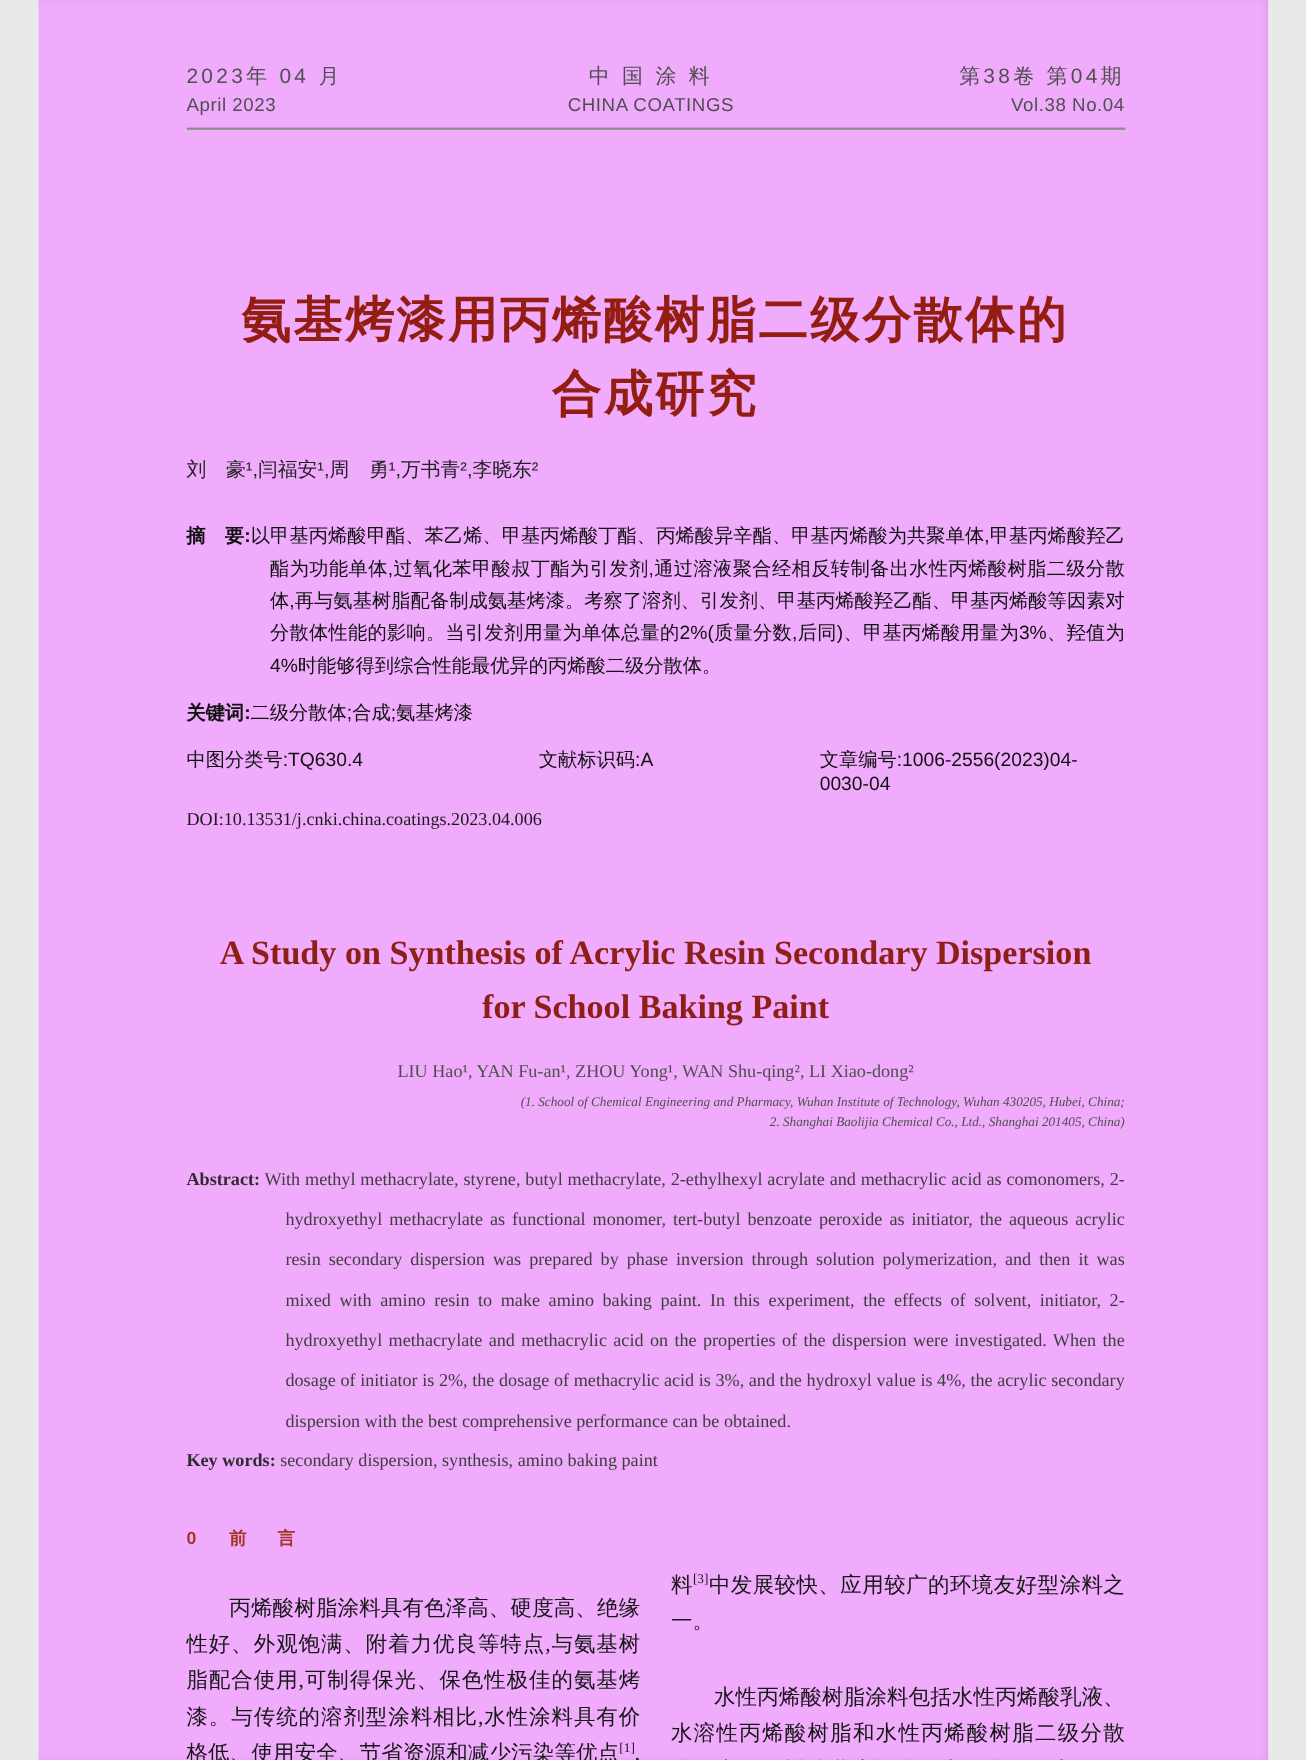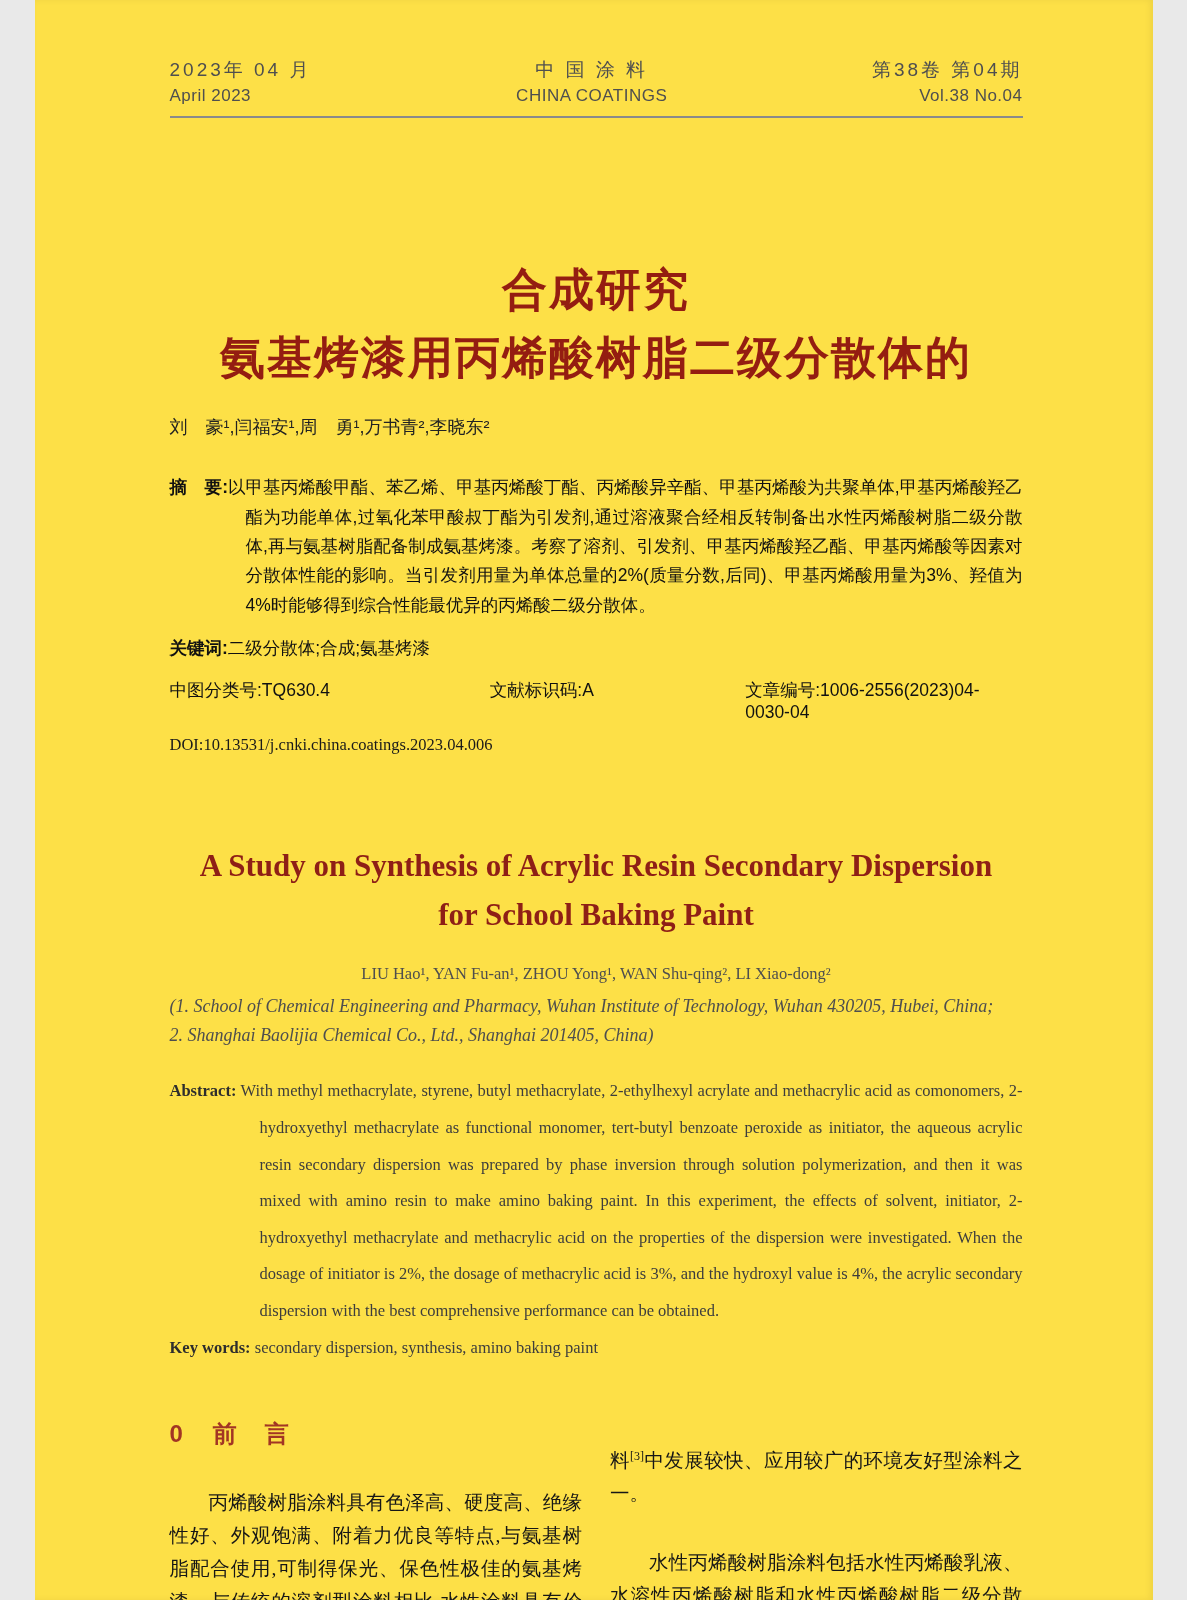--- a/index.html
+++ b/index.html
@@ -1,18 +1,18 @@
 <!DOCTYPE html>
 <html><head>
 <meta charset="utf-8">
 <style>
   * { margin:0; padding:0; box-sizing:border-box; }
   html,body { background:#e9e9e9; }
   .page {
-    width:1118px; height:1600px; background:#fde047; margin:0 auto;
+    width:1118px; height:1600px; background:#f0abfc; margin:0 auto;
     font-family:"Liberation Sans", sans-serif; color:#1c1c1c;
     overflow:hidden; position:relative;
     box-shadow: inset -3px 0 6px rgba(0,0,0,0.06);
   }
   .content { padding:56px 130px 0 135px; }
 
   
   .jheader { display:flex; justify-content:space-between; align-items:flex-end;
     border-bottom:2px solid #8a8a8a; padding-bottom:8px; color:#4f4f4f; }
   .jheader .cell { line-height:1.45; }
@@ -38,34 +38,34 @@
   .meta-row { margin-top:14px; display:flex; font-size:17.5px; color:#111; }
   .meta-row .m1 { width:345px; }
   .meta-row .m2 { width:275px; }
   .doi { margin-top:12px; font-family:"Liberation Serif", serif; font-size:16.5px; color:#1a1a1a; }
 
   
   .title-en { margin-top:86px; text-align:center; font-family:"Liberation Serif", serif;
     font-weight:700; font-size:31px; line-height:1.6; color:#8e1f16; }
   .authors-en { margin-top:24px; text-align:center; font-family:"Liberation Serif", serif;
     font-size:16.5px; color:#4e4e4e; }
-  .affil-en { margin-top:8px; text-align:left; font-family:"Liberation Serif", serif;
-    font-style:italic; font-size:18px; line-height:1.6; color:#4e4e4e; }
+  .affil-en { margin-top:8px; text-align:right; font-family:"Liberation Serif", serif;
+    font-style:italic; font-size:12px; line-height:1.6; color:#4e4e4e; }
 
   .abs-en { margin-top:24px; font-family:"Liberation Serif", serif; font-size:16.5px;
     line-height:2.22; text-align:justify; color:#3d3d3d;
     padding-left:90px; text-indent:-90px; }
   .abs-en .lbl, .kw-en .lbl { color:#2d2d2d; }
   .kw-en { margin-top:4px; font-family:"Liberation Serif", serif; font-size:16.5px;
     line-height:1.7; color:#3d3d3d; }
 
   
   .columns { margin-top:38px; display:flex; gap:28px; }
   .col { flex:1 1 0; }
-  .sec-head { font-size:24px; font-weight:700; color:#a23524; margin:18px 0 14px 0; }
+  .sec-head { font-size:16px; font-weight:700; color:#a23524; margin:8px 0 14px 0; }
   .sec-head .num { margin-right:30px; }
   .sec-head .sec-title { letter-spacing:28px; }
   .col p { font-family:"Liberation Serif", serif; font-size:19.5px; line-height:33px;
     text-align:justify; color:#161616;margin-top:36px; }
   .col p.ind { text-indent:2em; }
   .col-right { padding-top:8px; }
 </style>
 </head>
 <body>
 
@@ -81,22 +81,22 @@
         <div class="cn">中 国 涂 料</div>
         <div class="en">CHINA COATINGS</div>
       </div>
       <div class="cell h-right">
         <div class="cn">第38卷 第04期</div>
         <div class="en">Vol.38  No.04</div>
       </div>
     </div>
 
     <h1 class="title-cn">
+      <div>氨基烤漆用丙烯酸树脂二级分散体的</div>
       <div>合成研究</div>
-      <div>氨基烤漆用丙烯酸树脂二级分散体的</div>
     </h1>
 
     <div class="authors-cn">刘　豪¹,闫福安¹,周　勇¹,万书青²,李晓东²</div>
 
     <p class="abs-cn"><span class="lbl">摘　要:</span><span>以甲基丙烯酸甲酯、苯乙烯、甲基丙烯酸丁酯、丙烯酸异辛酯、甲基丙烯酸为共聚单体,甲基丙烯酸羟乙酯为功能单体,过氧化苯甲酸叔丁酯为引发剂,通过溶液聚合经相反转制备出水性丙烯酸树脂二级分散体,再与氨基树脂配备制成氨基烤漆。考察了溶剂、引发剂、甲基丙烯酸羟乙酯、甲基丙烯酸等因素对分散体性能的影响。当引发剂用量为单体总量的2%(质量分数,后同)、甲基丙烯酸用量为3%、羟值为4%时能够得到综合性能最优异的丙烯酸二级分散体。</span></p>
     <p class="kw-cn"><span class="lbl">关键词:</span><span>二级分散体;合成;氨基烤漆</span></p>
 
     <div class="meta-row">
       <span class="m1">中图分类号:TQ630.4</span>
       <span class="m2">文献标识码:A</span>

